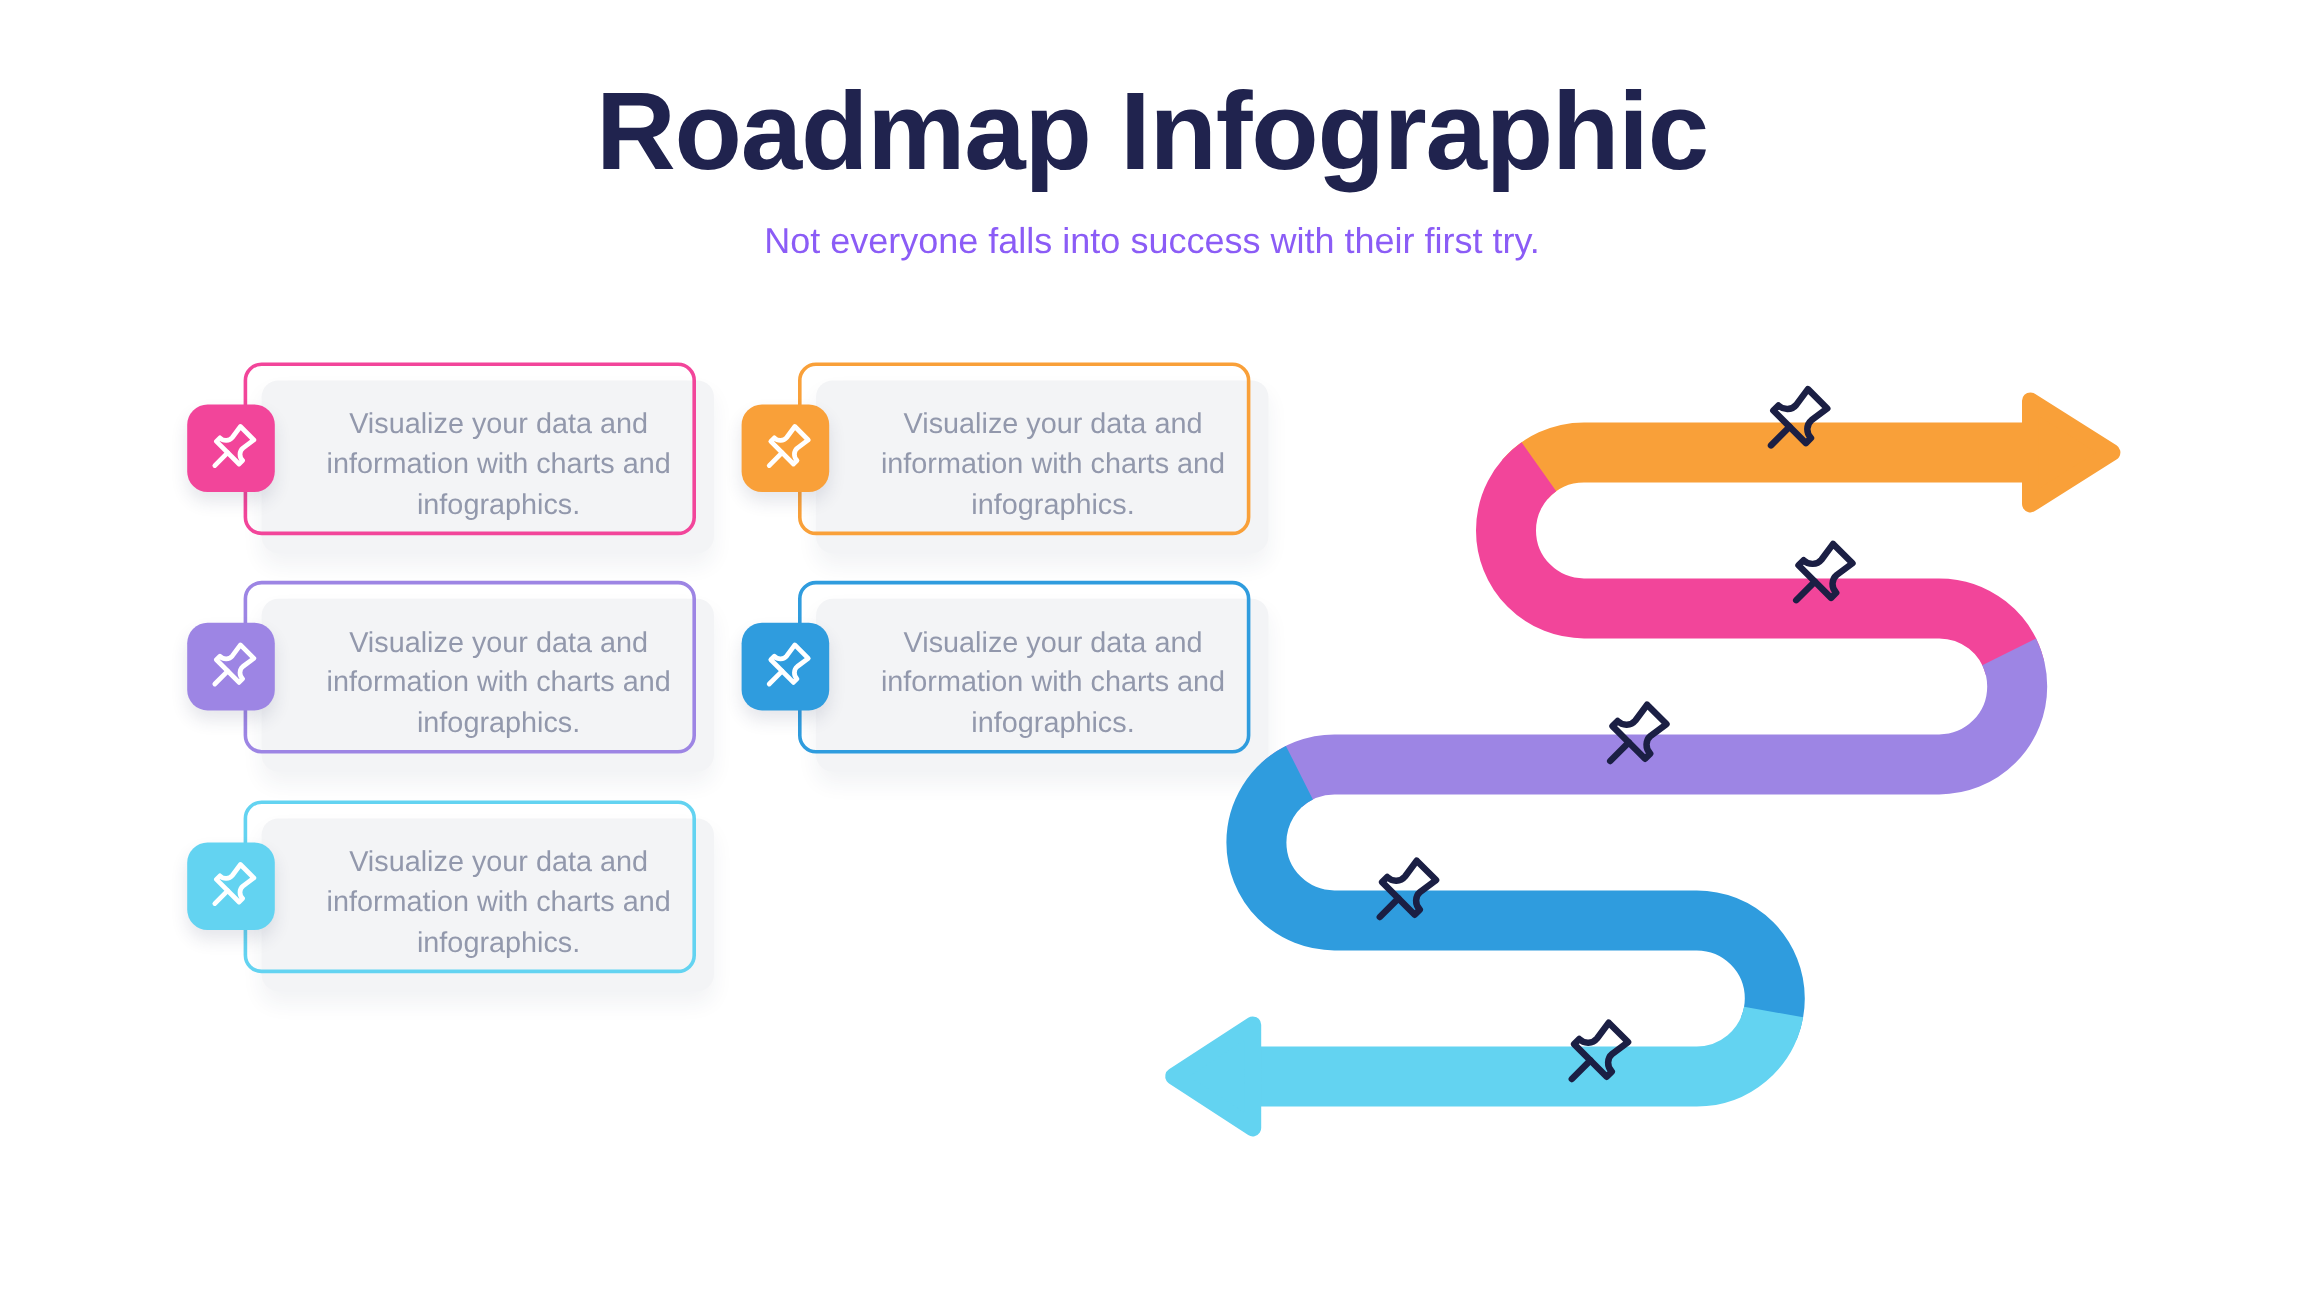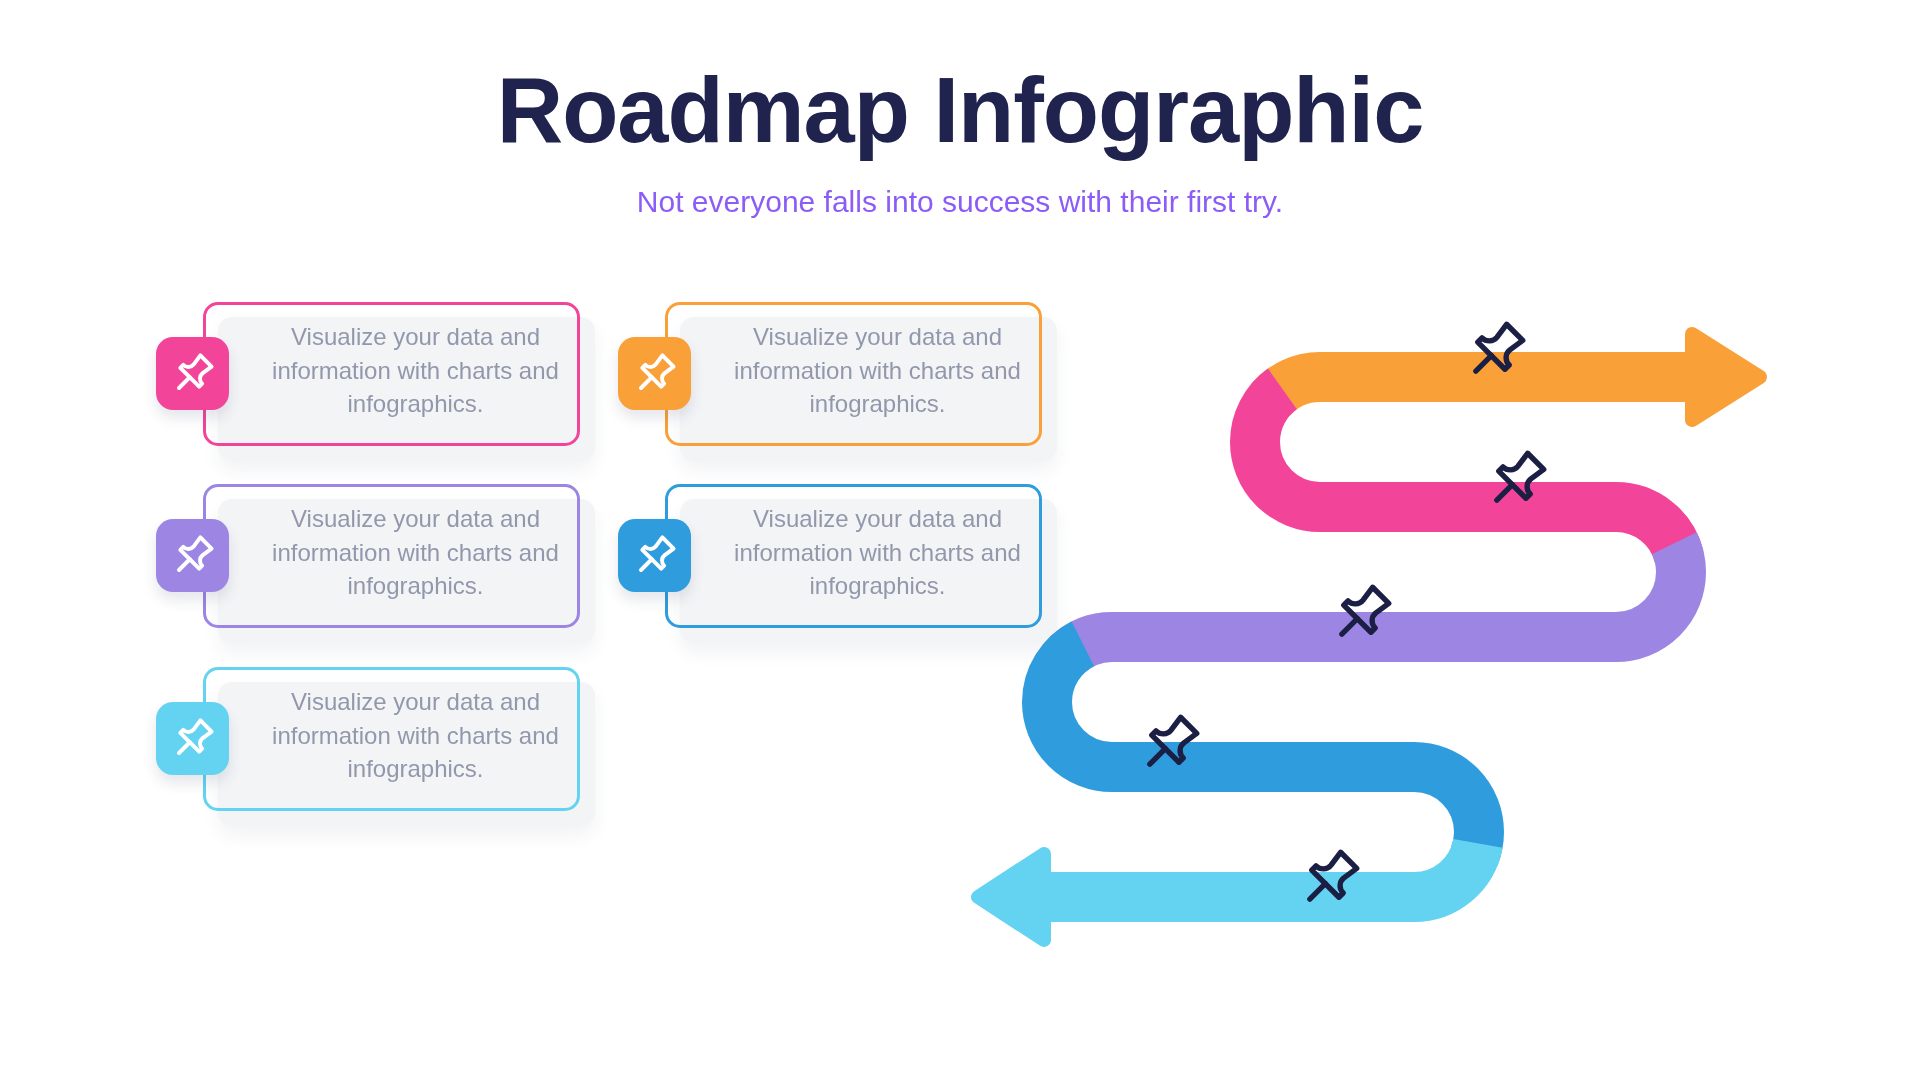--- a/index.html
+++ b/index.html
@@ -23,21 +23,21 @@
     position:absolute;left:15px;top:15px;right:-15px;bottom:-15px;
     background:#f3f4f6;border-radius:14px;
     box-shadow:0 10px 18px rgba(40,50,90,0.06);
   }
   .card .border-layer{
     position:absolute;inset:0;border:3px solid var(--accent);
     border-radius:15px;background:transparent;
   }
   .card .card-text{
     position:absolute;left:52px;top:18px;right:4px;bottom:-8px;
-    display:flex;align-items:flex-start;justify-content:center;text-align:center;
+    display:flex;align-items:center;justify-content:center;text-align:center;
     font-size:24px;line-height:1.40;color:#9298ac;
   }
   .card .card-text span{max-width:330px;display:block;}
   .icon-tile{
     position:absolute;left:-47px;top:35px;width:73px;height:73px;
     border-radius:17px;background:var(--accent);
     display:flex;align-items:center;justify-content:center;
     box-shadow:0 8px 14px rgba(40,50,90,0.12);
   }
   .icon-tile svg{width:50px;height:50px;}

